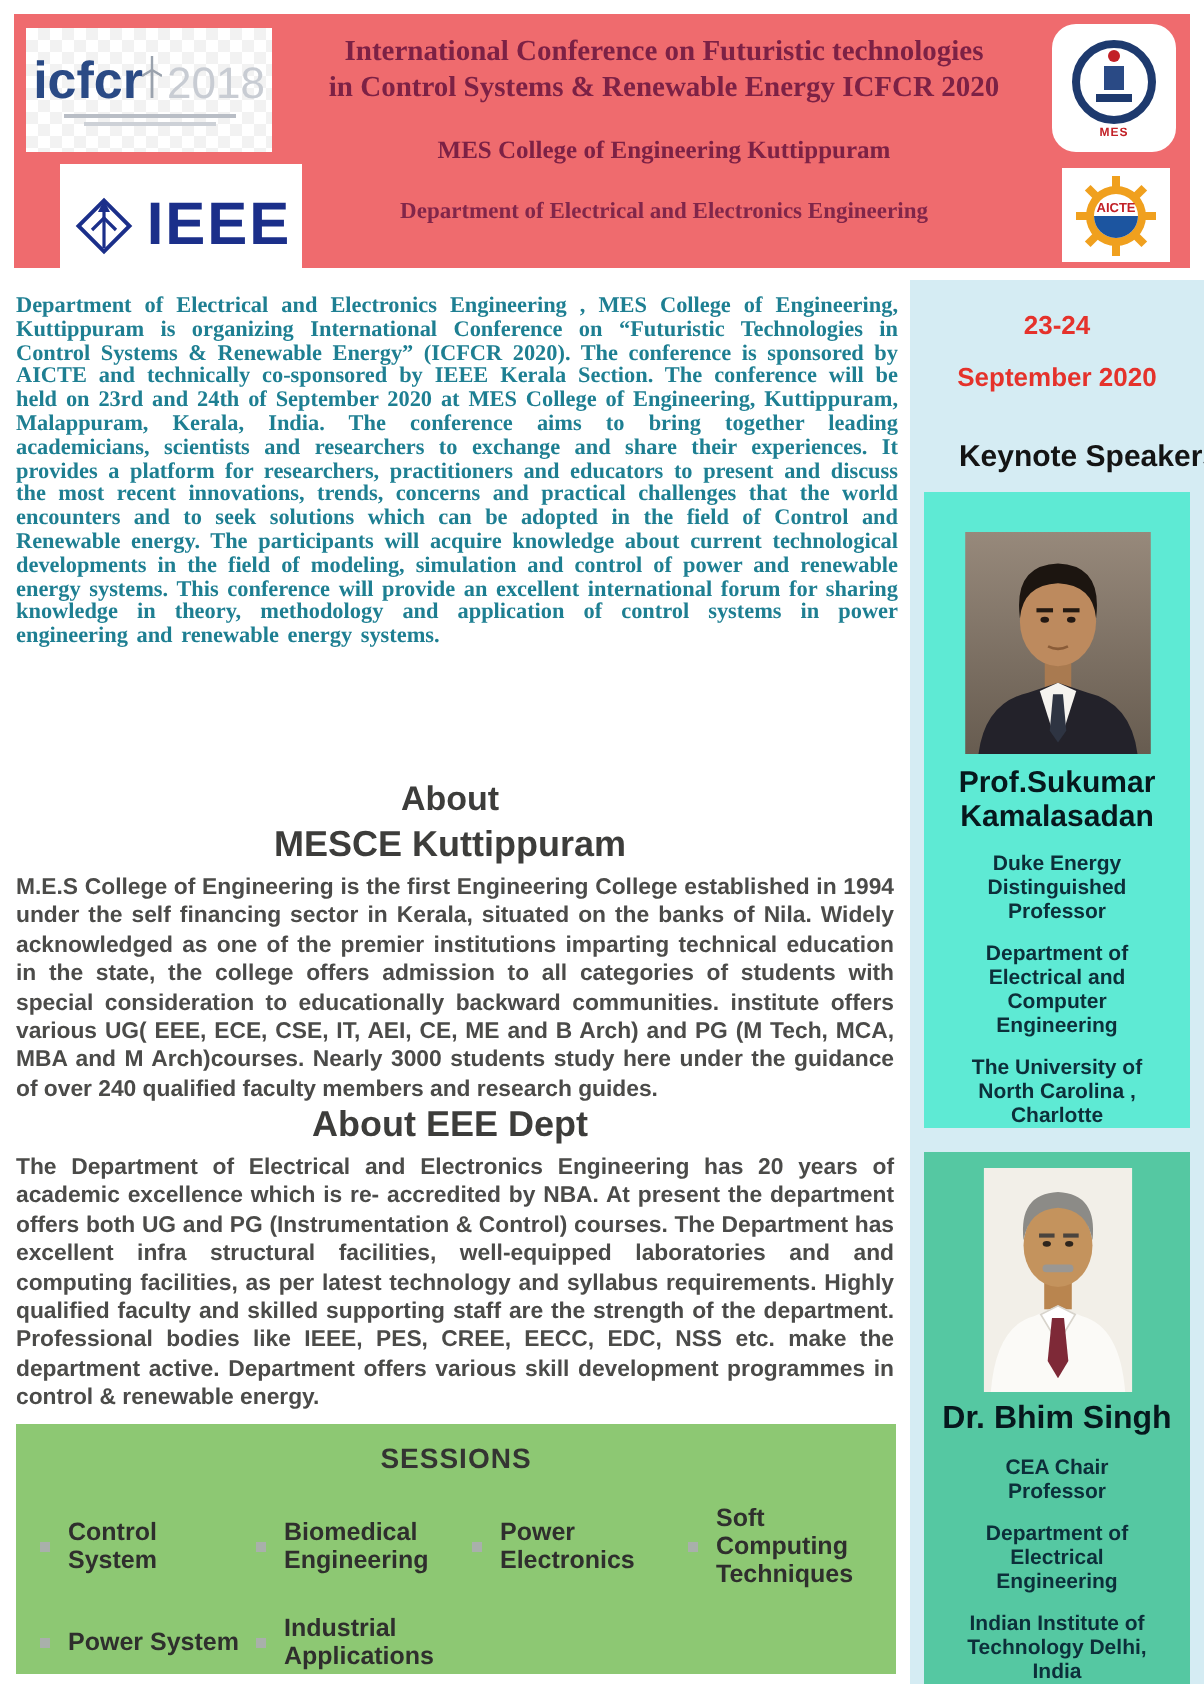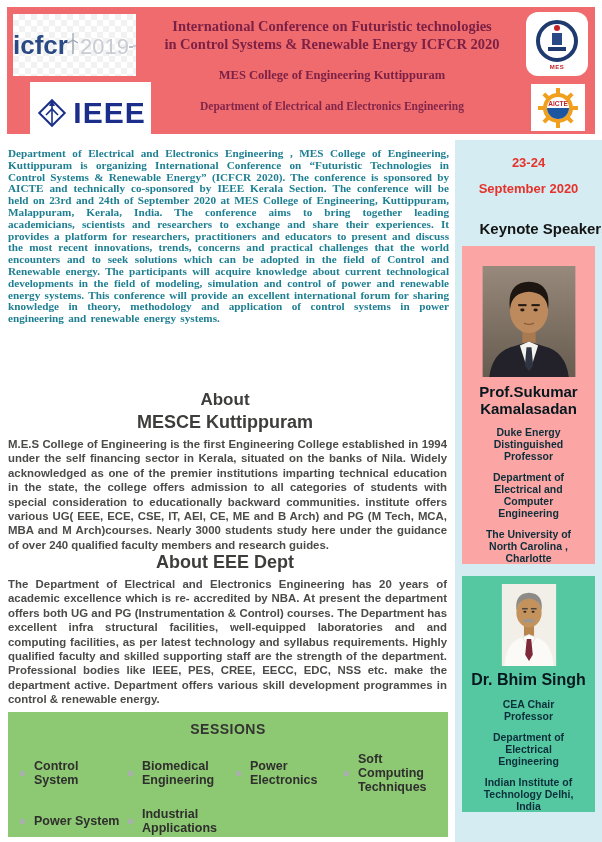--- a/index.html
+++ b/index.html
@@ -2,21 +2,21 @@
 <html><head>
 <meta charset="utf-8">
 <style>
   html,body{margin:0;padding:0;background:#ffffff;}
   .page{position:relative;width:602px;height:842px;background:#ffffff;overflow:hidden;
         font-family:"Liberation Sans",sans-serif;}
 
   
   .header{position:absolute;left:7px;top:7px;width:588px;height:127px;background:#ef6b6e;}
   .logo-box{position:absolute;background:#ffffff;display:flex;align-items:center;justify-content:center;}
-  .logo-icfcr{left:6px;top:7px;width:123px;height:62px;flex-direction:row;
+  .logo-icfcr{left:6px;top:7px;width:123px;height:62px;flex-direction:column;
       background-image:linear-gradient(45deg,#f2f2f2 25%,transparent 25%,transparent 75%,#f2f2f2 75%),
                        linear-gradient(45deg,#f2f2f2 25%,#ffffff 25%,#ffffff 75%,#f2f2f2 75%);
       background-size:12px 12px;background-position:0 0,6px 6px;}
   .icfcr-line{display:flex;align-items:baseline;}
   .icfcr-word{font-family:"Liberation Sans",sans-serif;font-weight:bold;font-size:26px;color:#2a4a85;letter-spacing:0;line-height:1;}
   .icfcr-year{font-family:"Liberation Sans",sans-serif;font-size:22px;color:#c8ccd3;margin-left:2px;line-height:1;}
   .icfcr-tag{width:86px;height:2px;background:#b9bec6;margin-top:4px;}
   .icfcr-tag2{width:66px;height:2px;background:#cdd1d7;margin-top:2px;}
   .logo-ieee{left:23px;top:75px;width:121px;height:62px;}
   .ieee-text{font-family:"Liberation Sans",sans-serif;font-weight:bold;font-size:30px;color:#1b2f8a;letter-spacing:1px;line-height:1;margin-left:4px;}
@@ -50,22 +50,22 @@
       grid-template-columns:1fr 1fr 1fr 1fr;row-gap:13px;}
   .session-item{display:flex;align-items:center;padding-left:8px;font-size:12.5px;font-weight:bold;color:#2f2f2d;}
   .bullet{width:5px;height:5px;background:#a9b0ab;margin-right:9px;flex:0 0 auto;}
 
   
   .sidebar{position:absolute;left:455px;top:140px;width:147px;height:702px;background:#d5ecf3;}
   .date1{position:absolute;top:15px;width:100%;text-align:center;color:#e5322b;font-weight:bold;font-size:13px;}
   .date2{position:absolute;top:41px;width:100%;text-align:center;color:#e5322b;font-weight:bold;font-size:13px;}
   .keynote{position:absolute;top:80px;width:100%;text-align:center;color:#141414;font-weight:bold;font-size:15px;padding-left:16px;}
   .card{position:absolute;left:7px;width:133px;display:flex;flex-direction:column;align-items:center;text-align:center;}
-  .card1{top:106px;height:318px;background:#fca5a5;}
-  .card2{top:436px;height:236px;background:#55c8a2;}
+  .card1{top:106px;height:318px;background:#5eead4;}
+  .card2{top:436px;height:266px;background:#55c8a2;}
   .photo{display:block;}
   .p1{margin-top:20px;}
   .p2{margin-top:8px;}
   .sp-name{font-weight:bold;color:#06181d;font-size:15px;line-height:17px;margin-top:6px;}
   .sp-name2{font-weight:bold;color:#06181d;font-size:16px;line-height:18px;margin-top:5px;}
   .sp-detail{font-weight:bold;color:#0c2f3a;font-size:10.5px;line-height:12px;margin-top:9px;padding:0 16px;}
 </style>
 </head>
 <body>
 
@@ -75,21 +75,21 @@
 
     <div class="logo-box logo-icfcr">
       <div class="icfcr-line">
         <span class="icfcr-word">icfcr</span>
         <svg width="10" height="22" viewBox="0 0 10 22">
           <line x1="5" y1="8" x2="5" y2="22" stroke="#9aa2ad" stroke-width="1.4"></line>
           <line x1="5" y1="8" x2="5" y2="1" stroke="#9aa2ad" stroke-width="1.2"></line>
           <line x1="5" y1="8" x2="10" y2="11" stroke="#9aa2ad" stroke-width="1.2"></line>
           <line x1="5" y1="8" x2="0" y2="11" stroke="#9aa2ad" stroke-width="1.2"></line>
         </svg>
-        <span class="icfcr-year">2019</span>
+        <span class="icfcr-year">2018</span>
       </div>
       <div class="icfcr-tag"></div>
       <div class="icfcr-tag2"></div>
     </div>
 
     <div class="logo-box logo-ieee">
       <svg width="34" height="34" viewBox="0 0 34 34">
         <rect x="8" y="8" width="18" height="18" transform="rotate(45 17 17)" fill="#ffffff" stroke="#1b2f8a" stroke-width="2"></rect>
         <line x1="17" y1="6" x2="17" y2="28" stroke="#1b2f8a" stroke-width="1.6"></line>
         <path d="M17 4 L14 10 L20 10 Z" fill="#1b2f8a"></path>

